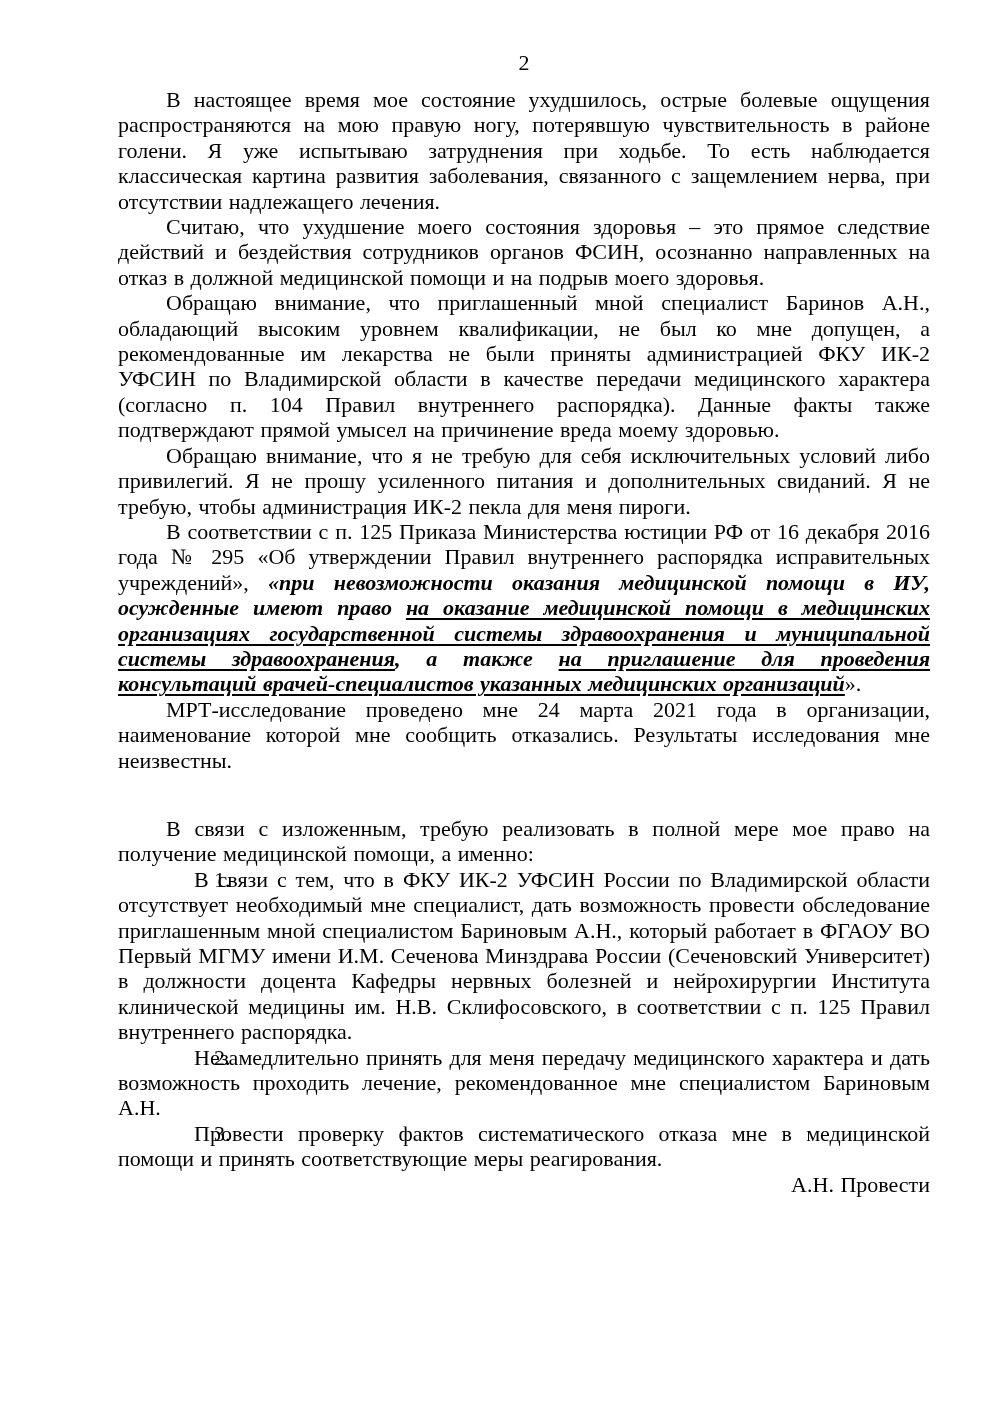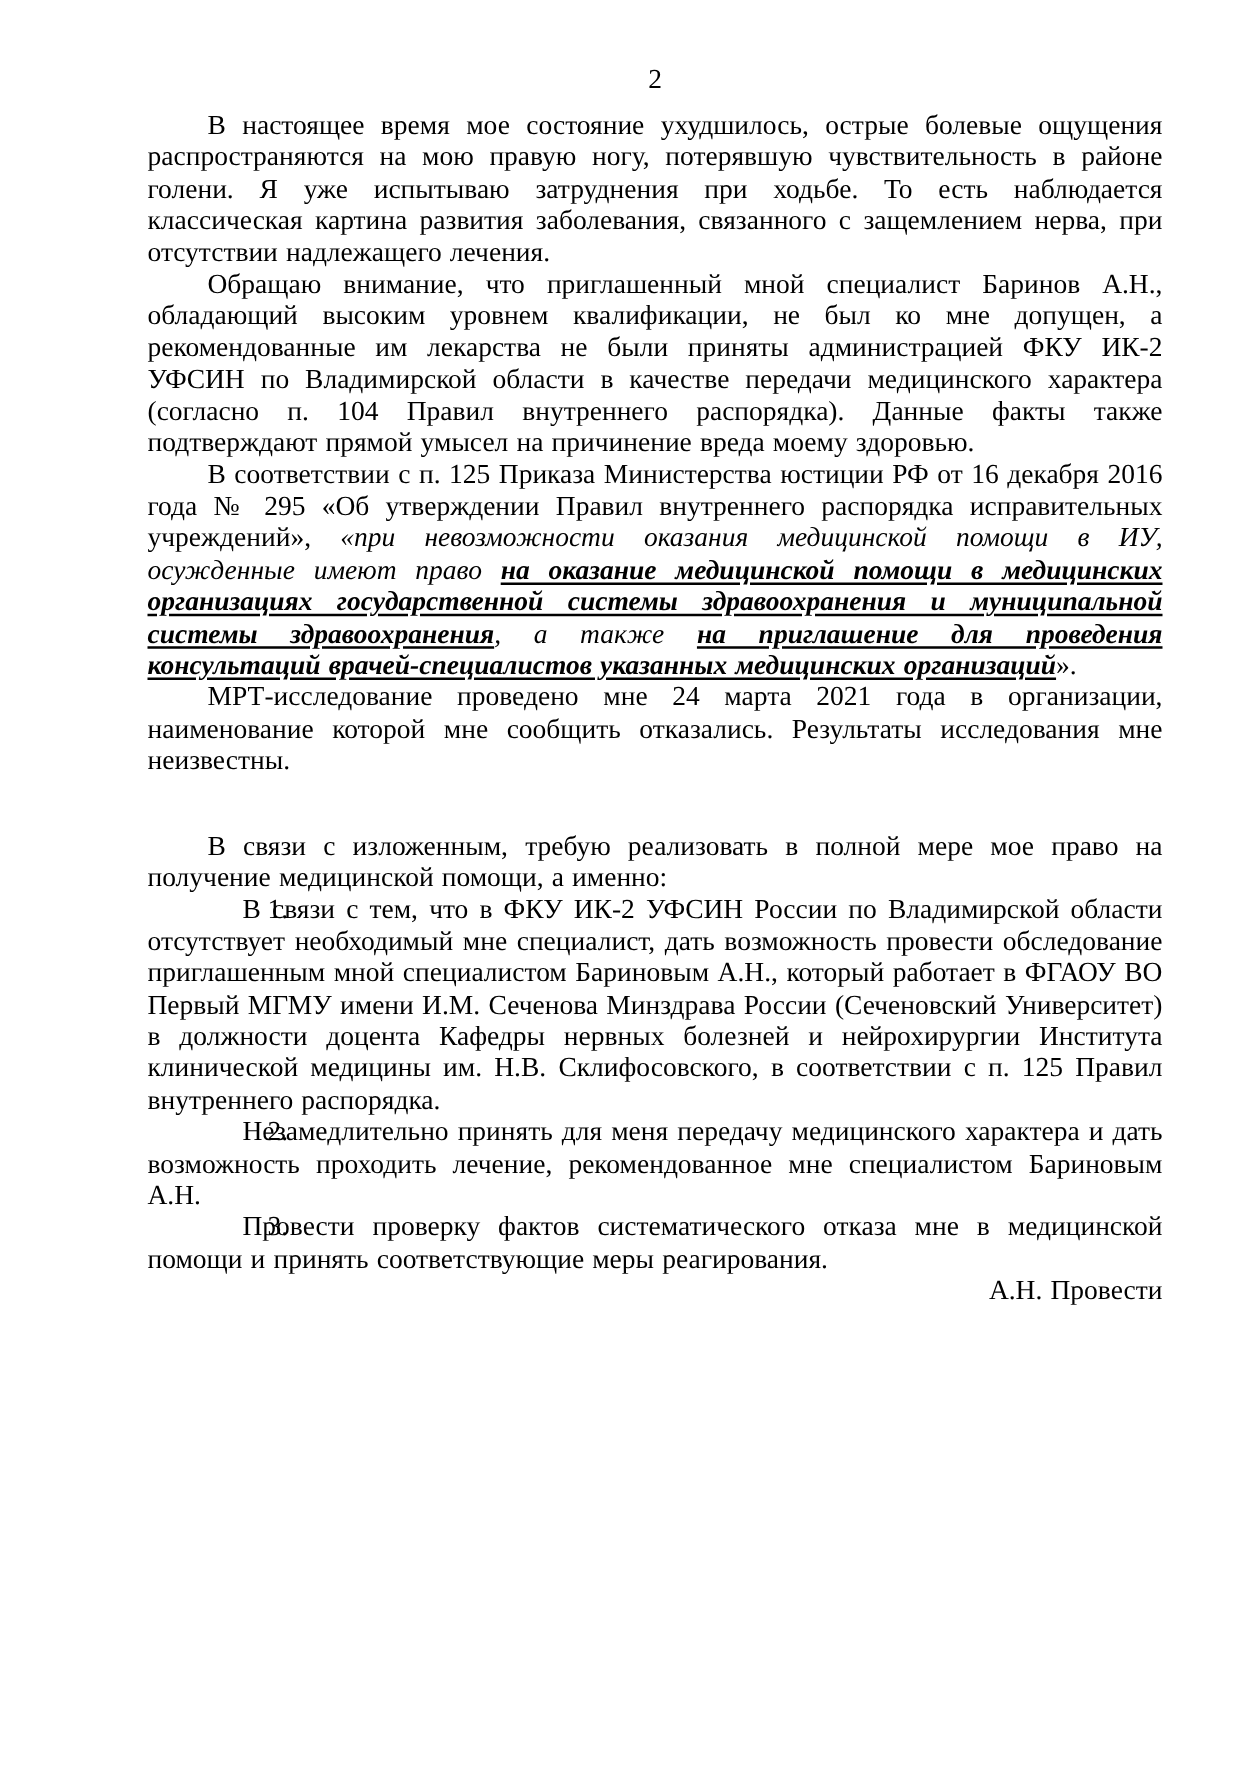--- a/index.html
+++ b/index.html
@@ -31,21 +31,21 @@
     text-align: justify;
     text-indent: 48px;
     word-spacing: 1px;
   }
   .paragraphs p.para.spaced { margin-top: 43px; }
   .paragraphs p.para.signature {
     text-align: right;
     text-indent: 0;
   }
   .seg-regular { font-style: normal; font-weight: normal; }
-  .seg-italic { font-style: italic; }
+  .seg-italic { font-style: italic; font-weight: bold; }
   .seg-bold-italic-underline {
     font-style: italic;
     font-weight: bold;
     text-decoration: underline;
     text-underline-offset: 3px;
   }
   .num {
     display: inline-block;
     width: 28px;
     font-style: normal;
@@ -53,21 +53,23 @@
   }
 </style>
 </head>
 <body>
 
 <div class="page">
   <div class="content">
     <div class="page-number">2</div>
     <div class="paragraphs">
         <p class="para body"><span class="seg-regular">В настоящее время мое состояние ухудшилось, острые болевые ощущения распространяются на мою правую ногу, потерявшую чувствительность в районе голени. Я уже испытываю затруднения при ходьбе. То есть наблюдается классическая картина развития заболевания, связанного с защемлением нерва, при отсутствии надлежащего лечения.</span></p>
+        <p class="para body"><span class="seg-regular">Считаю, что ухудшение моего состояния здоровья – это прямое следствие действий и бездействия сотрудников органов ФСИН, осознанно направленных на отказ в должной медицинской помощи и на подрыв моего здоровья.</span></p>
         <p class="para body"><span class="seg-regular">Обращаю внимание, что приглашенный мной специалист Баринов А.Н., обладающий высоким уровнем квалификации, не был ко мне допущен, а рекомендованные им лекарства не были приняты администрацией ФКУ ИК-2 УФСИН по Владимирской области в качестве передачи медицинского характера (согласно п. 104 Правил внутреннего распорядка). Данные факты также подтверждают прямой умысел на причинение вреда моему здоровью.</span></p>
+        <p class="para body"><span class="seg-regular">Обращаю внимание, что я не требую для себя исключительных условий либо привилегий. Я не прошу усиленного питания и дополнительных свиданий. Я не требую, чтобы администрация ИК-2 пекла для меня пироги.</span></p>
         <p class="para body"><span class="seg-regular">В соответствии с п. 125 Приказа Министерства юстиции РФ от 16 декабря 2016 года № 295 «Об утверждении Правил внутреннего распорядка исправительных учреждений», </span><span class="seg-italic">«при невозможности оказания медицинской помощи в ИУ, осужденные имеют право </span><span class="seg-bold-italic-underline">на оказание медицинской помощи в медицинских организациях государственной системы здравоохранения и муниципальной системы здравоохранения</span><span class="seg-italic">, а также </span><span class="seg-bold-italic-underline">на приглашение для проведения консультаций врачей-специалистов указанных медицинских организаций</span><span class="seg-regular">».</span></p>
         <p class="para body"><span class="seg-regular">МРТ-исследование проведено мне 24 марта 2021 года в организации, наименование которой мне сообщить отказались. Результаты исследования мне неизвестны.</span></p>
         <p class="para body spaced"><span class="seg-regular">В связи с изложенным, требую реализовать в полной мере мое право на получение медицинской помощи, а именно:</span></p>
         <p class="para numbered"><span class="num">1.</span><span class="seg-regular">В связи с тем, что в ФКУ ИК-2 УФСИН России по Владимирской области отсутствует необходимый мне специалист, дать возможность провести обследование приглашенным мной специалистом Бариновым А.Н., который работает в ФГАОУ ВО Первый МГМУ имени И.М. Сеченова Минздрава России (Сеченовский Университет) в должности доцента Кафедры нервных болезней и нейрохирургии Института клинической медицины им. Н.В. Склифосовского, в соответствии с п. 125 Правил внутреннего распорядка.</span></p>
         <p class="para numbered"><span class="num">2.</span><span class="seg-regular">Незамедлительно принять для меня передачу медицинского характера и дать возможность проходить лечение, рекомендованное мне специалистом Бариновым А.Н.</span></p>
         <p class="para numbered"><span class="num">3.</span><span class="seg-regular">Провести проверку фактов систематического отказа мне в медицинской помощи и принять соответствующие меры реагирования.</span></p>
         <p class="para signature"><span class="seg-regular">А.Н. Провести</span></p>
       </div>
   </div>
 </div>

